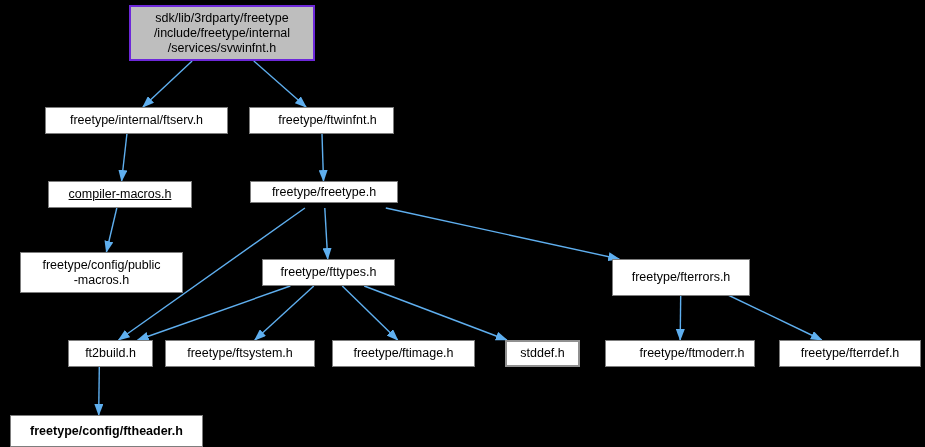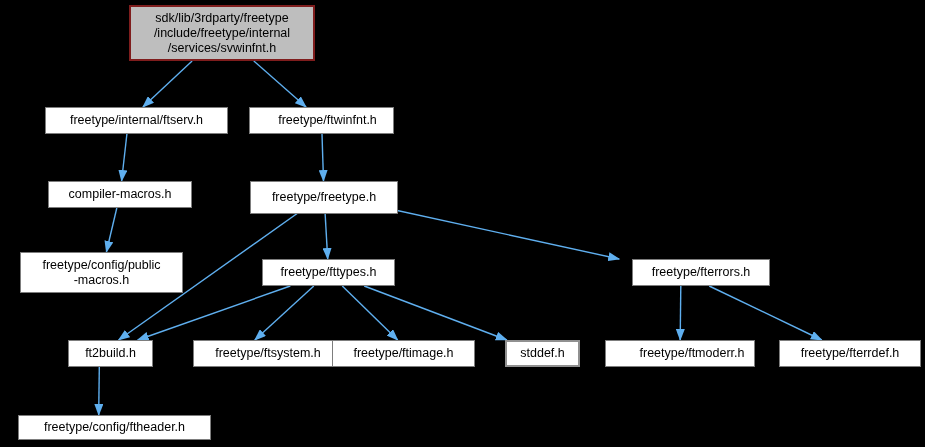--- a/index.html
+++ b/index.html
@@ -32,21 +32,21 @@
     font-size: 12.5px;
     line-height: 15px;
     color: #000000;
     background: #ffffff;
     border: 1px solid #7d7d7d;
     cursor: pointer;
     overflow: visible;
   }
   .node.root {
     background: #bebebe;
-    border: 2px solid #7f1d1d;
+    border: 2px solid #6d28d9;
     cursor: default;
   }
   .node.system {
     background: #ffffff;
     border: 2px solid #909090;
     cursor: default;
   }
 </style>
 </head>
 <body>
@@ -75,27 +75,27 @@
         <line x1="709.2" y1="286.0" x2="821.8" y2="340.0" stroke="#5fafef" stroke-width="1.4" marker-end="url(#arrowhead)"></line>
         <line x1="99.3" y1="367.0" x2="98.7" y2="415.0" stroke="#5fafef" stroke-width="1.4" marker-end="url(#arrowhead)"></line>
       </g>
   </svg>
   <div id="node-layer">
       <div class="node root" style="left: 129px; top: 5px; width: 186px; height: 56px;">sdk/lib/3rdparty/freetype
 /include/freetype/internal
 /services/svwinfnt.h</div>
       <div class="node" style="left: 37px; top: 107px; width: 183px; height: 27px; margin-left: 8px;">freetype/internal/ftserv.h</div>
       <div class="node" style="left: 249px; top: 107px; width: 145px; height: 27px; padding-left: 12px;">freetype/ftwinfnt.h</div>
-      <div class="node" style="left: 48px; top: 181px; width: 144px; height: 27px;">compiler-macros.h</div>
-      <div class="node" style="left: 250px; top: 181px; width: 148px; height: 33px;">freetype/freetype.h</div>
+      <div class="node" style="left: 48px; top: 181px; width: 144px; height: 27px; text-decoration: underline;">compiler-macros.h</div>
+      <div class="node" style="left: 250px; top: 181px; width: 148px; height: 22px;">freetype/freetype.h</div>
       <div class="node" style="left: 20px; top: 252px; width: 163px; height: 41px;">freetype/config/public
 -macros.h</div>
       <div class="node" style="left: 262px; top: 259px; width: 133px; height: 27px;">freetype/fttypes.h</div>
-      <div class="node" style="left: 612px; top: 259px; width: 138px; height: 27px; margin-left: 20px;">freetype/fterrors.h</div>
+      <div class="node" style="left: 612px; top: 259px; width: 138px; height: 37px;">freetype/fterrors.h</div>
       <div class="node" style="left: 57px; top: 340px; width: 85px; height: 27px; margin-left: 11px;">ft2build.h</div>
-      <div class="node" style="left: 165px; top: 340px; width: 150px; height: 27px; margin-left: 28px;">freetype/ftsystem.h</div>
+      <div class="node" style="left: 165px; top: 340px; width: 150px; height: 27px;">freetype/ftsystem.h</div>
       <div class="node" style="left: 332px; top: 340px; width: 143px; height: 27px;">freetype/ftimage.h</div>
       <div class="node system" style="left: 505px; top: 340px; width: 75px; height: 27px;">stddef.h</div>
       <div class="node" style="left: 605px; top: 340px; width: 150px; height: 27px; padding-left: 24px;">freetype/ftmoderr.h</div>
       <div class="node" style="left: 779px; top: 340px; width: 142px; height: 27px;">freetype/fterrdef.h</div>
-      <div class="node" style="left: 18px; top: 415px; width: 193px; height: 25px;">freetype/config/ftheader.h</div>
+      <div class="node" style="left: 10px; top: 415px; width: 193px; height: 32px; font-weight: bold;">freetype/config/ftheader.h</div>
     </div>
 </div>
 
 </body></html>

